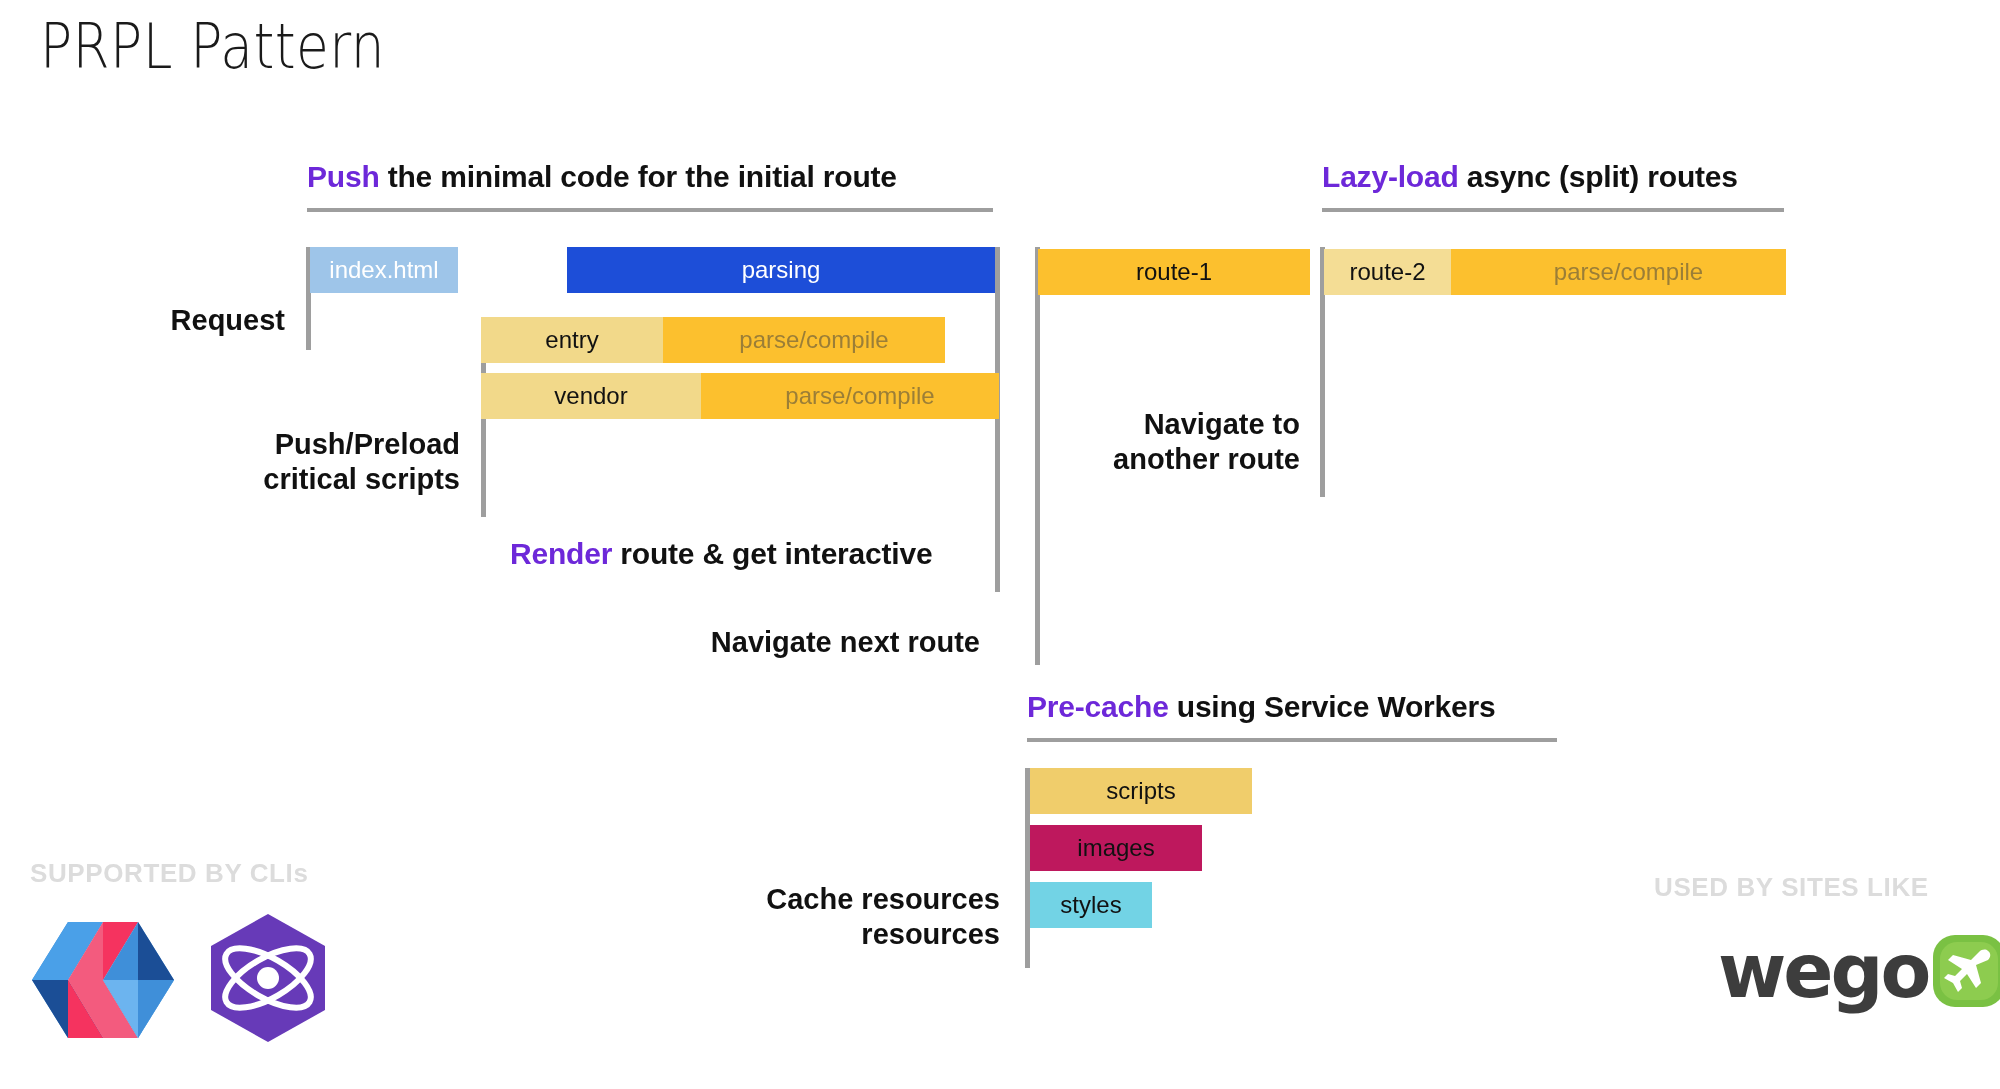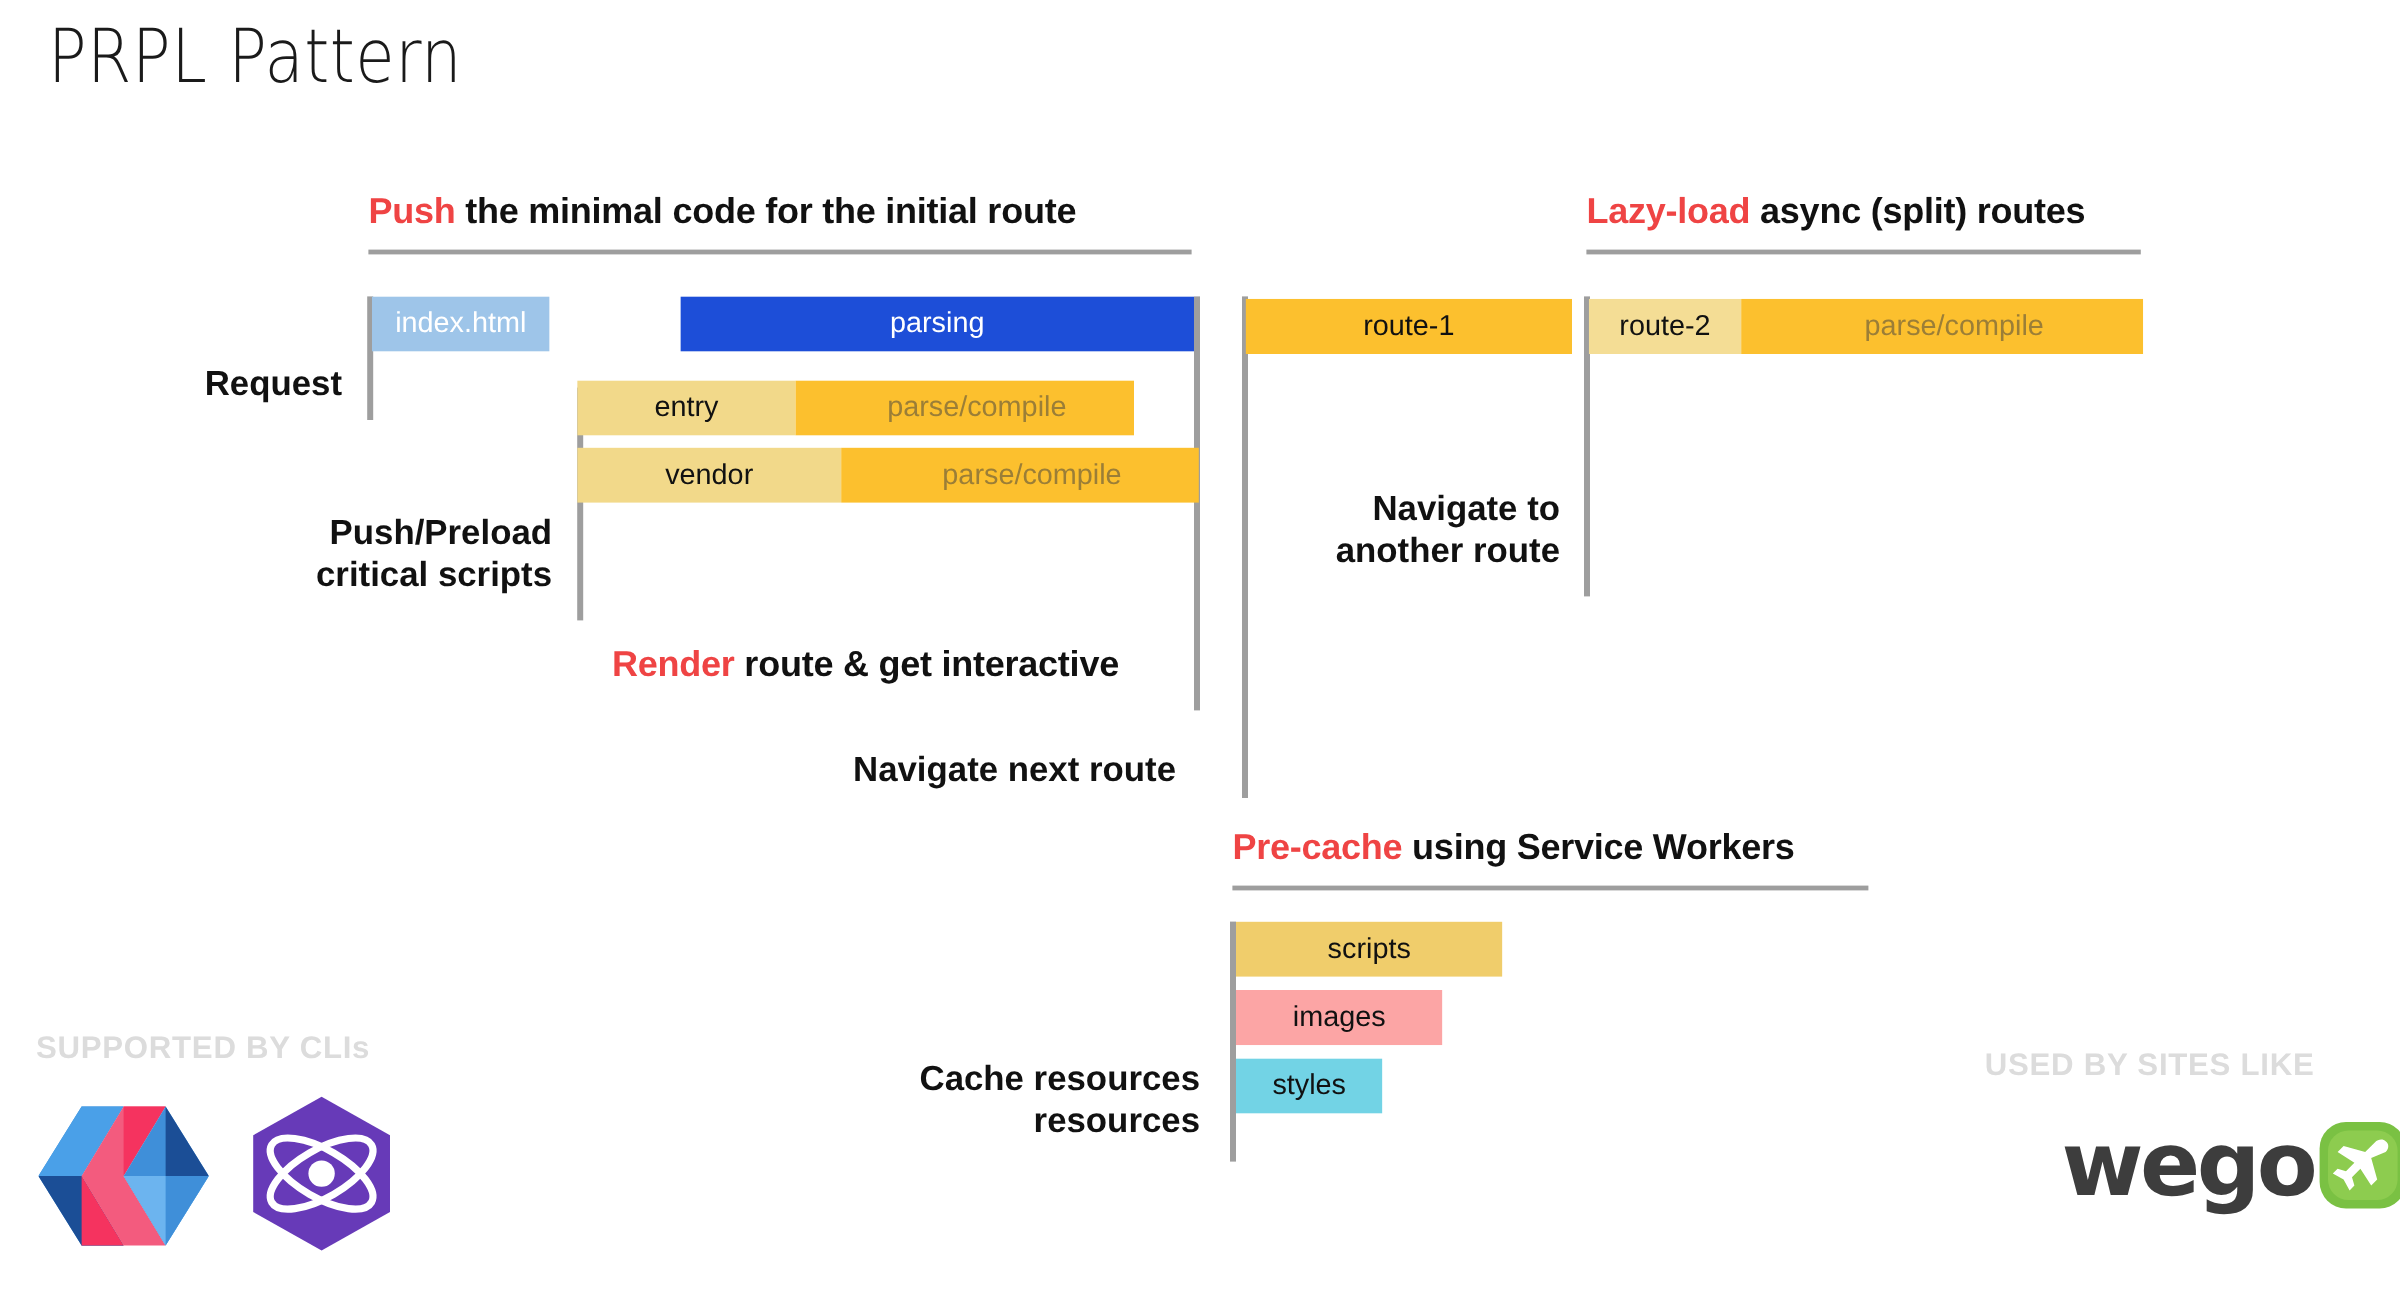--- a/index.html
+++ b/index.html
@@ -38,21 +38,21 @@
   }
   
   .section-head {
     position: absolute;
     font-size: 30px;
     font-weight: bold;
     color: #111111;
     white-space: nowrap;
     letter-spacing: -0.2px;
   }
-  .section-head .accent { color: #ef4444; }
+  .section-head .accent { color: #6d28d9; }
   .rule {
     position: absolute;
     height: 4px;
     background: #9e9e9e;
   }
   
   .vline {
     position: absolute;
     width: 5px;
     background: #9e9e9e;
@@ -180,21 +180,21 @@
   </div>
   <div class="rule" style="left:1027px; top:738px; width:530px;"></div>
 
   <div class="vline" style="left:1025px; top:768px; height:200px;"></div>
 
   <div class="bar" style="left:1030px; top:768px; width:222px;">
     <div class="seg seg-label-dark" style="width:100%; background:#f0cd6b;">scripts</div>
   </div>
 
   <div class="bar" style="left:1030px; top:825px; width:172px;">
-    <div class="seg seg-label-dark" style="width:100%; background:#fca5a5;">images</div>
+    <div class="seg seg-label-dark" style="width:100%; background:#be185d;">images</div>
   </div>
 
   <div class="bar" style="left:1030px; top:882px; width:122px;">
     <div class="seg seg-label-dark" style="width:100%; background:#72d3e5;">styles</div>
   </div>
 
   <div class="axis-label" style="left:620px; top:882px; width:380px;">Cache resources
 resources</div>
 
   <div class="footer-cap" style="left:30px; top:858px;">SUPPORTED BY CLIs</div>

